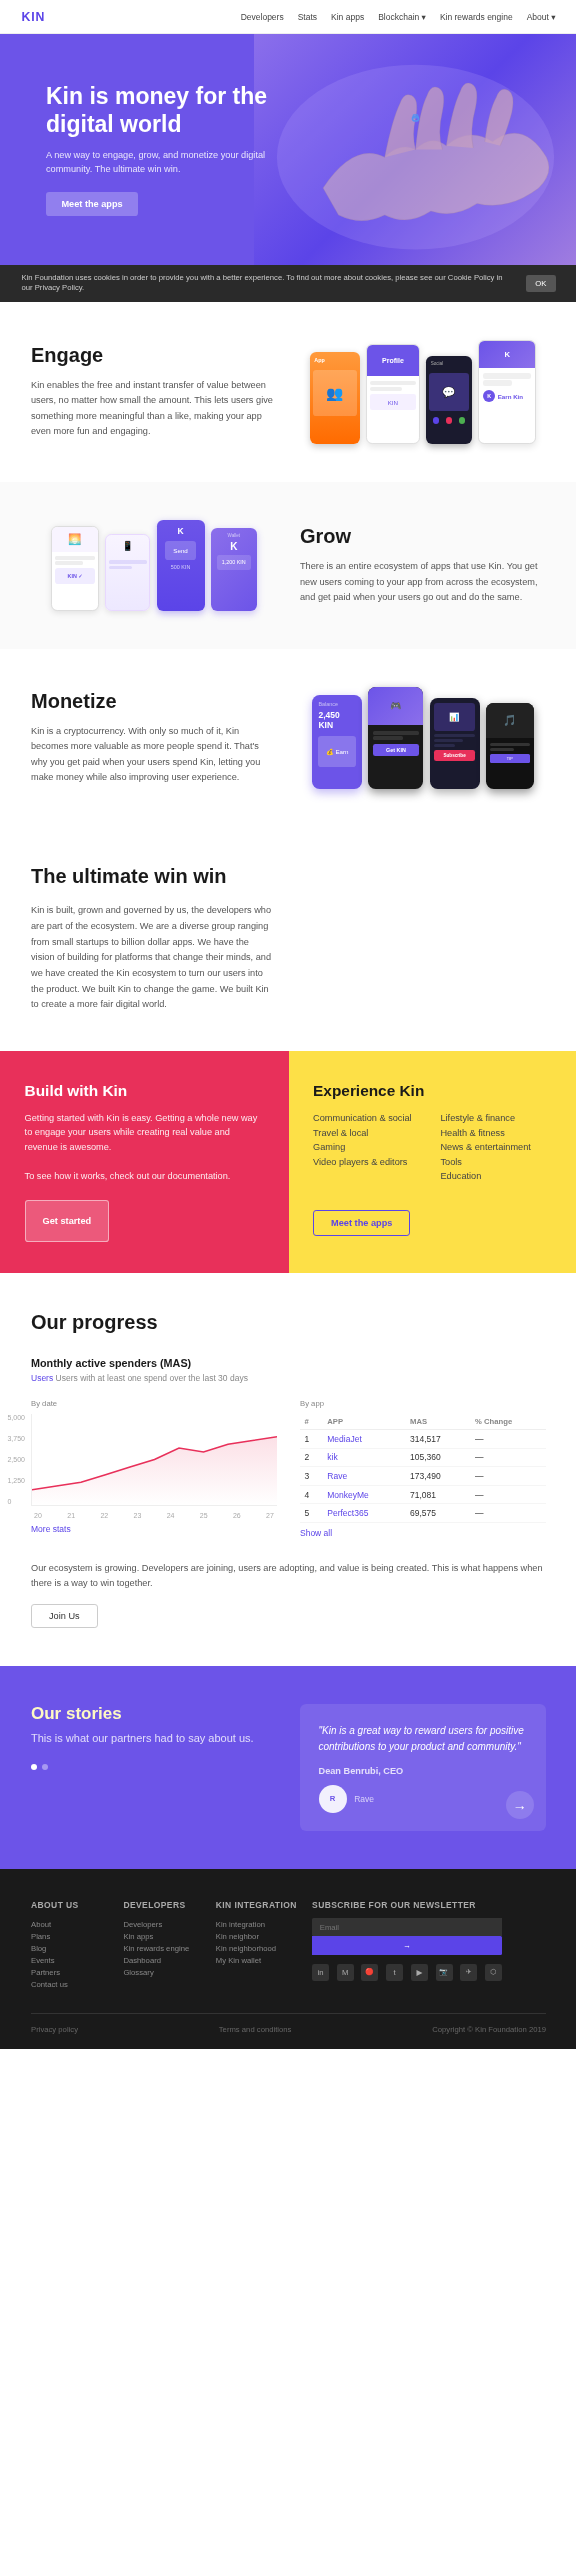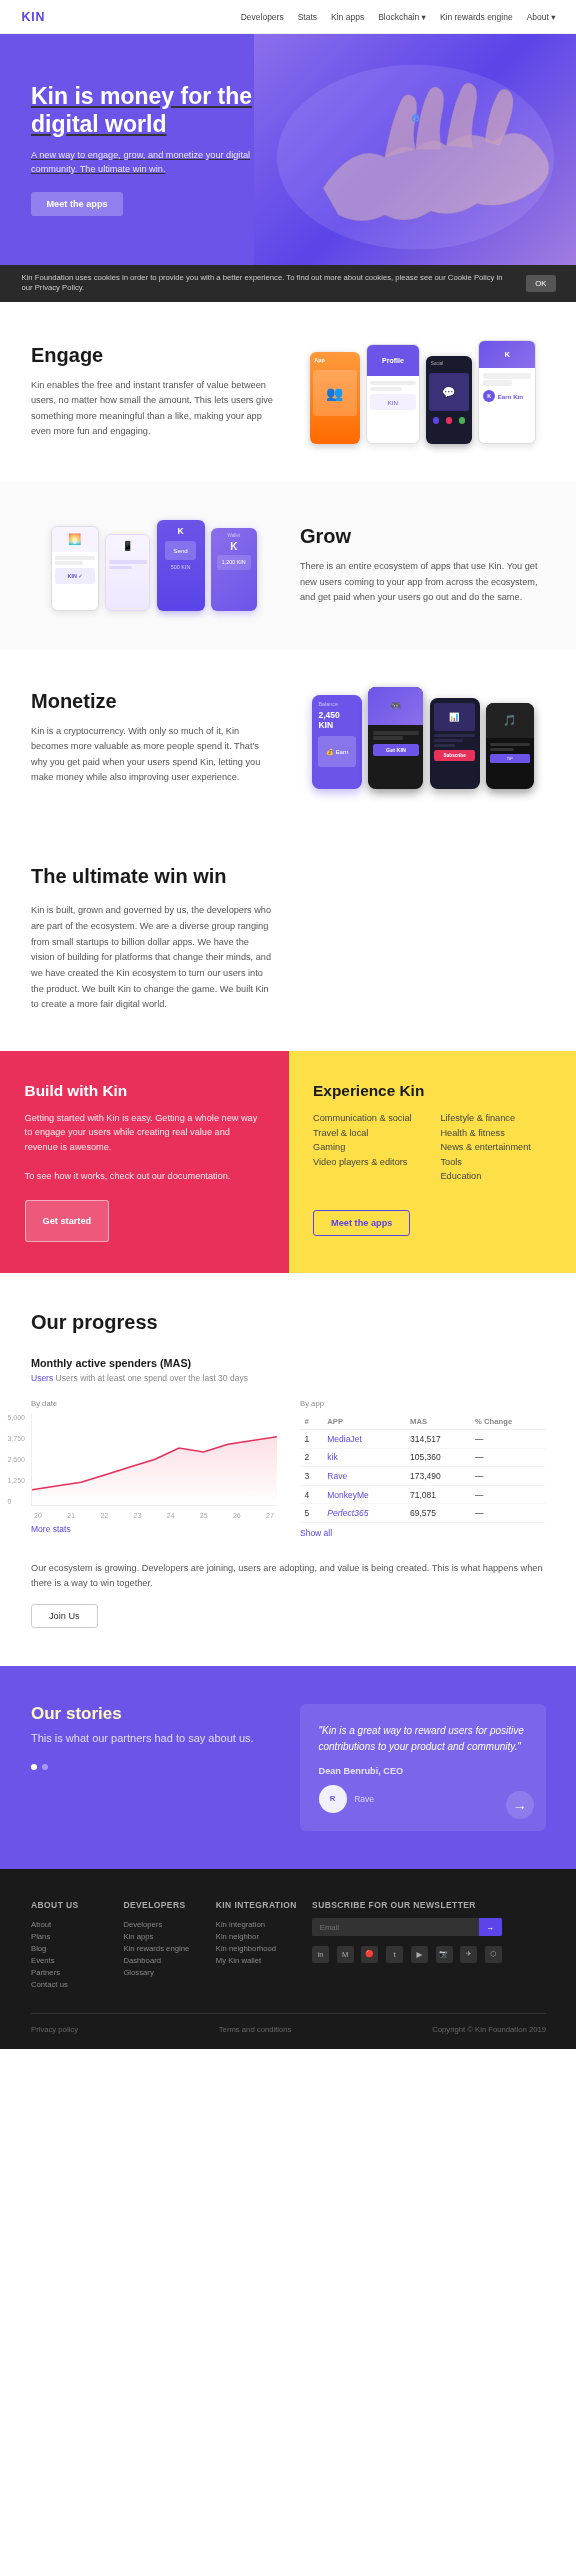--- a/index.html
+++ b/index.html
@@ -5,21 +5,21 @@
     * { box-sizing: border-box; margin: 0; padding: 0; }
     body { font-family: -apple-system, BlinkMacSystemFont, 'Segoe UI', sans-serif; width: 577px; background: #fff; color: #333; font-size: 10px; }
 
     
     .nav { display: flex; align-items: center; justify-content: space-between; padding: 0 21.5px; height: 34px; background: #fff; border-bottom: 0.8px solid #eee; }
     .nav-logo { font-weight: 800; font-size: 12.3px; color: #5B44E8; letter-spacing: 0.8px; }
     .nav-links { display: flex; gap: 14px; }
     .nav-links span { font-size: 8.5px; color: #444; cursor: pointer; }
 
     
-    .hero { background: #6C54E8; position: relative; overflow: hidden; height: 231px; display: flex; align-items: center; padding: 31px 31px 31px 31px; text-decoration: underline; }
+    .hero { background: #6C54E8; position: relative; overflow: hidden; height: 231px; display: flex; align-items: center; padding: 31px 31px 31px 46px; }
     .hero-text { z-index: 2; max-width: 246px; }
     .hero-text h1 { font-size: 23px; font-weight: 800; color: #fff; line-height: 1.2; margin-bottom: 10.8px; }
     .hero-text p { font-size: 9.2px; color: rgba(255,255,255,0.85); line-height: 1.5; margin-bottom: 15.4px; }
     .hero-btn { background: rgba(255,255,255,0.25); color: #fff; border: none; padding: 7px 15.4px; border-radius: 3.1px; font-size: 9.2px; cursor: pointer; font-weight: 600; }
     .hero-image { position: absolute; right: 0; top: 0; bottom: 0; width: 323px; overflow: hidden; }
     .hero-image-placeholder { width: 100%; height: 100%; background: linear-gradient(135deg, #8B6FEB 0%, #5B44E8 50%, #a07de0 100%); display: flex; align-items: center; justify-content: center; }
 
     
     .cookie-bar { background: #2a2a2a; color: #ccc; font-size: 7.7px; padding: 7.7px 21.5px; display: flex; align-items: center; justify-content: space-between; }
     .cookie-bar span { flex: 1; line-height: 1.4; }
@@ -102,21 +102,21 @@
 
     
     .footer { background: #1a1a1a; padding: 31px 31px 15.4px; }
     .footer-cols { display: flex; gap: 15.4px; flex-wrap: wrap; margin-bottom: 23px; }
     .footer-col { min-width: 77px; }
     .footer-col h4 { font-size: 8.5px; color: #aaa; font-weight: 600; margin-bottom: 7.7px; text-transform: uppercase; letter-spacing: 0.4px; }
     .footer-col ul { list-style: none; }
     .footer-col ul li { font-size: 7.7px; color: #888; padding: 1.5px 0; cursor: pointer; }
     .footer-subscribe { min-width: 123px; }
     .footer-subscribe h4 { font-size: 8.5px; color: #aaa; font-weight: 600; margin-bottom: 7.7px; text-transform: uppercase; letter-spacing: 0.4px; }
-    .footer-input-row { display: flex; }
+    .footer-input-row { display: flex; flex-direction: column; }
     .footer-input { background: #333; border: none; color: #ccc; padding: 4.6px 7.7px; font-size: 7.7px; flex: 1; outline: none; border-radius: 1.5px 0 0 1.5px; }
     .footer-sub-btn { background: #5B44E8; color: #fff; border: none; padding: 4.6px 7.7px; cursor: pointer; font-size: 7.7px; border-radius: 0 1.5px 1.5px 0; }
     .social-icons { display: flex; gap: 7.7px; margin-top: 9.2px; }
     .social-icon { width: 17px; height: 17px; border-radius: 2.3px; background: #333; display: flex; align-items: center; justify-content: center; cursor: pointer; font-size: 7.7px; color: #aaa; }
     .footer-bottom { border-top: 0.8px solid #333; padding-top: 10.8px; display: flex; justify-content: space-between; }
     .footer-bottom span { font-size: 7.7px; color: #666; }
     
     
     .chart-area { position: relative; }
   </style>
@@ -443,21 +443,21 @@
       <td>—</td>
     </tr>
             <tr>
       <td class="rank-num">4</td>
       <td style="color:#5B44E8;cursor:pointer;">MonkeyMe</td>
       <td>71,081</td>
       <td>—</td>
     </tr>
             <tr>
       <td class="rank-num">5</td>
-      <td style="color:#5B44E8;cursor:pointer;font-style:italic;">Perfect365</td>
+      <td style="color:#5B44E8;cursor:pointer;">Perfect365</td>
       <td>69,575</td>
       <td>—</td>
     </tr>
           </tbody>
       </table>
       <a class="more-stats">Show all</a>
     </div>
   </div>
 
   <div class="progress-footer">

